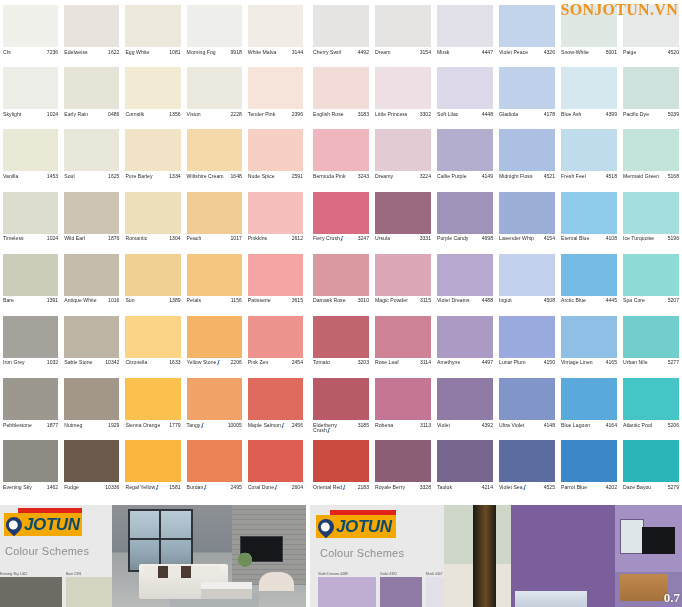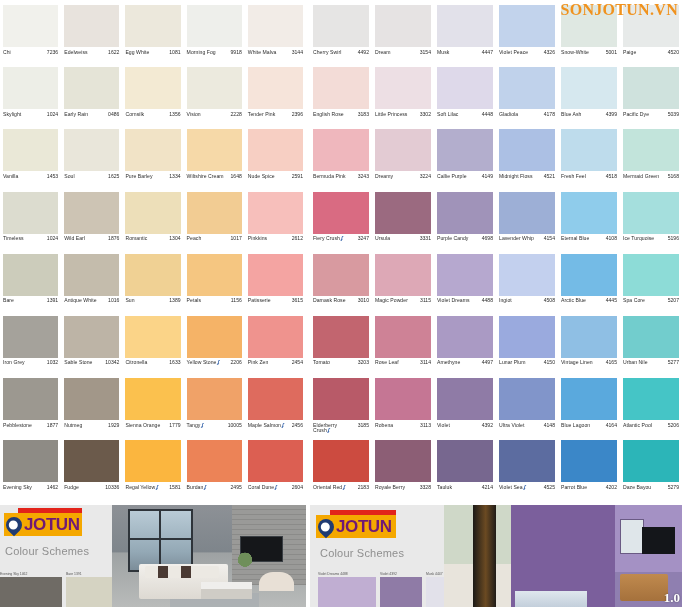--- a/index.html
+++ b/index.html
@@ -124,22 +124,23 @@
   }
   .logo-drop::after {
     content: "";
     position: absolute; left: 3px; top: 3px;
     width: 9px; height: 9px; border-radius: 50%;
     background: #ffffff;
   }
   .logo-word {
     font-family: "Liberation Sans", sans-serif;
     font-weight: bold; font-size: 17px;
-    color: #701a75; letter-spacing: -0.4px;
+    color: #0c4a6e; letter-spacing: -0.4px;
     margin-left: 2px;
+    font-style: italic;
   }
   .banner-title {
     position: absolute; left: 5px; top: 40px;
     font-size: 11px; color: #8f8f8f;
     letter-spacing: .2px;
   }
   .banner.right .banner-title { left: 10px; top: 42px; }
 
   .scheme-swatches {
     position: absolute; left: 0px; bottom: 0px;
@@ -978,14 +979,14 @@
         <div class="pr-wall2"></div>
         <div class="pr-window2"></div>
         <div class="pr-tv"></div>
         <div class="pr-sofa"></div>
         <div class="pr-bed"></div>
       </div>
     </div>
 
   </div>
 
-  <div class="watermark-ver">1.0</div>
+  <div class="watermark-ver">0.7</div>
 </div>
 
 </body></html>

